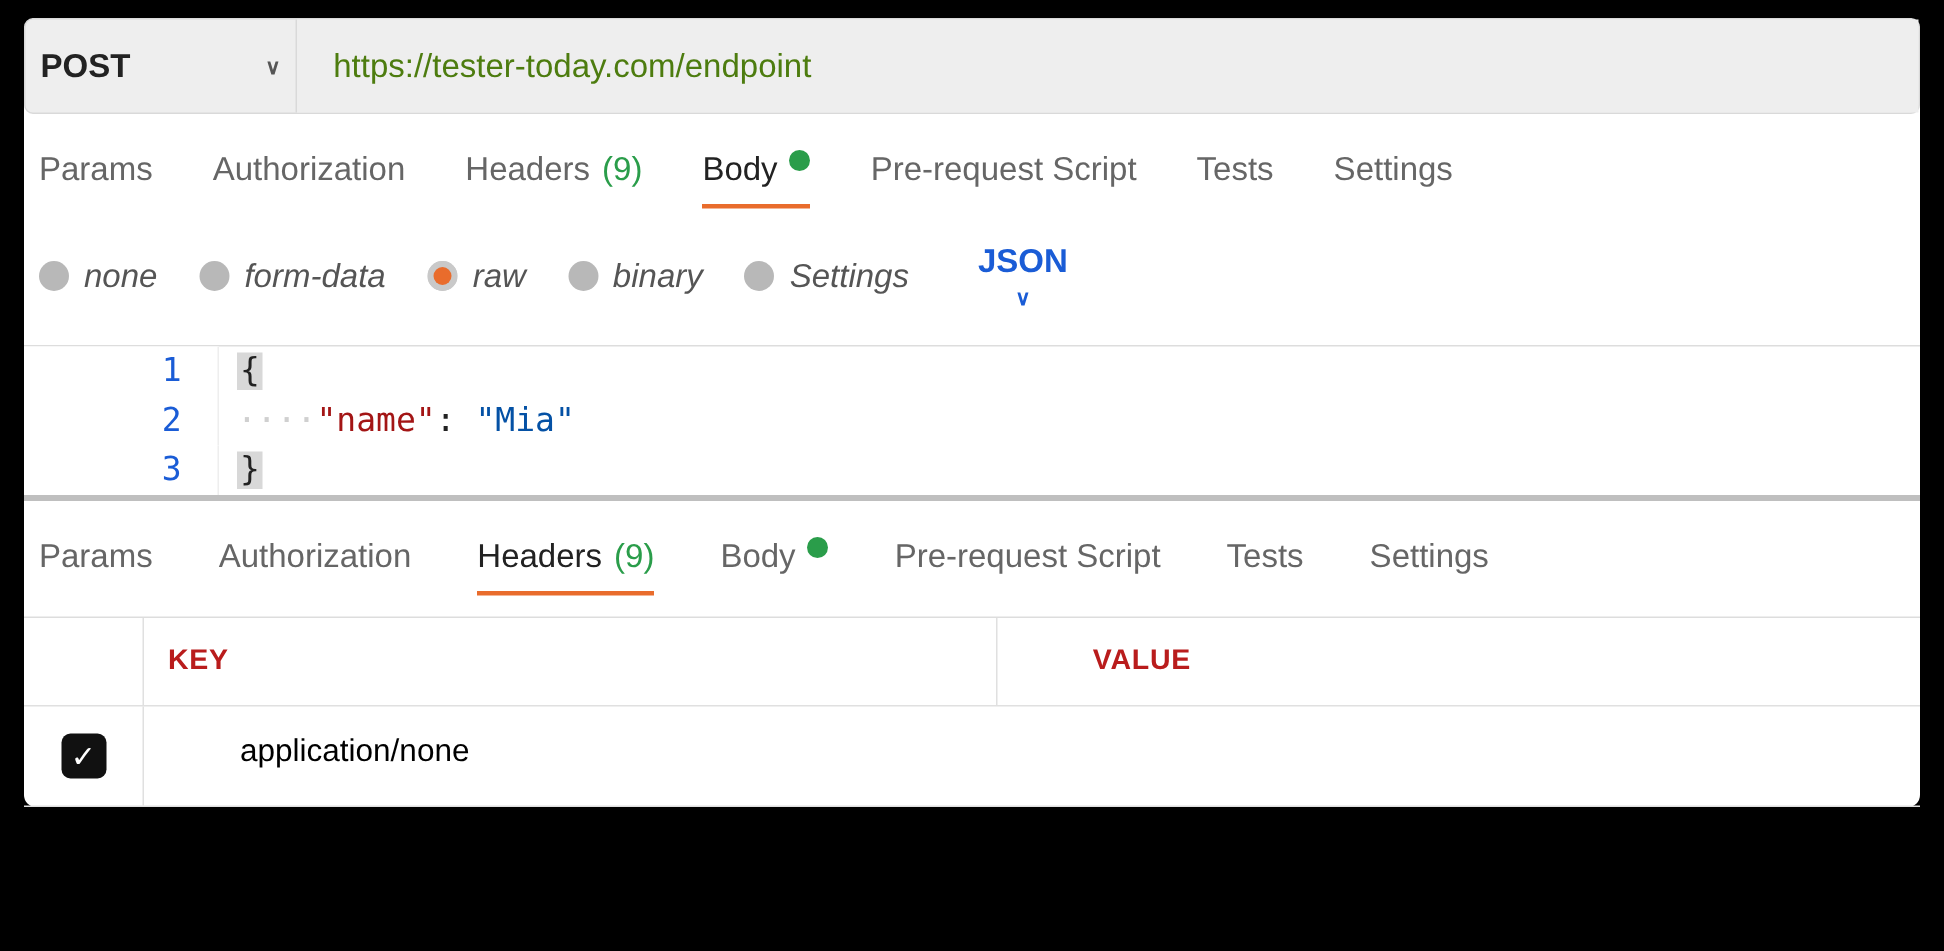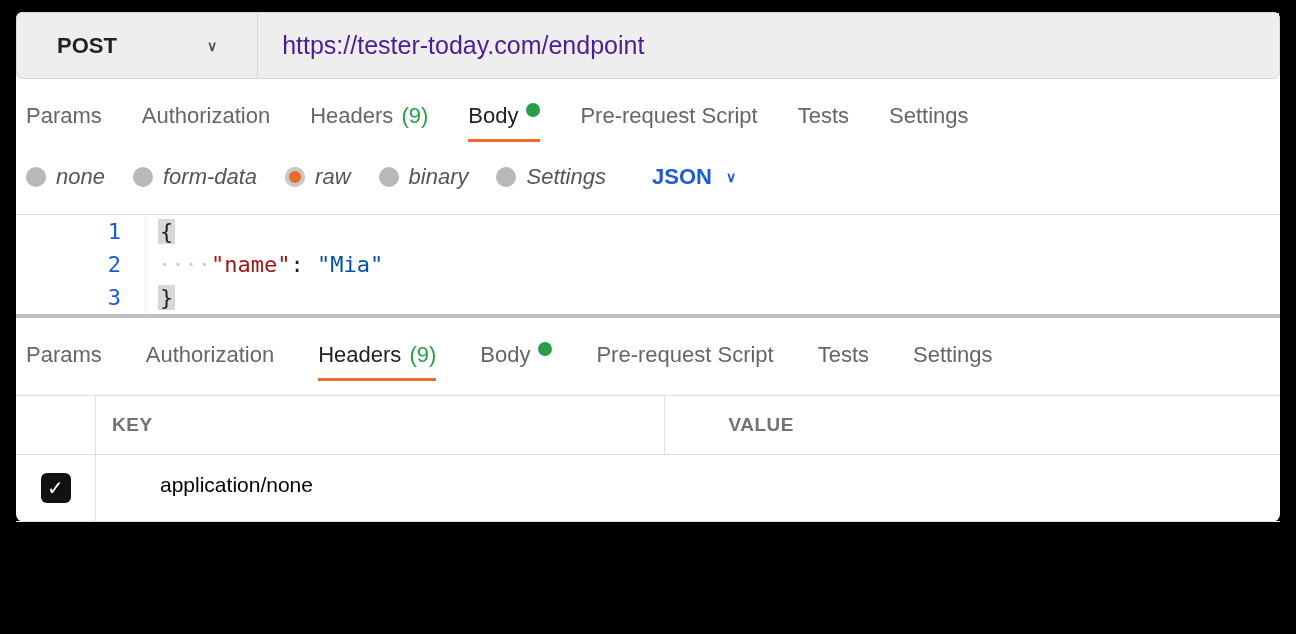--- a/index.html
+++ b/index.html
@@ -1,35 +1,35 @@
 <!DOCTYPE html>
 <html><head>
 <meta charset="utf-8">
 <style>
 * { box-sizing: border-box; margin: 0; padding: 0; }
 body { background: #000; font-family: -apple-system, BlinkMacSystemFont, "Segoe UI", Arial, sans-serif; width: 1296px; height: 634px; overflow: hidden; }
 .panel { background: #fff; border-radius: 8px; margin: 12px 16px 0 16px; }
 
 .request-row { display: flex; border: 1px solid #d9d9d9; border-radius: 6px; background: #eeeeee; }
-.method { display: flex; align-items: center; gap: 90px; padding: 18px 40px; font-weight: 700; font-size: 22px; color: #222; border-right: 1px solid #d9d9d9; }
+.method { display: flex; align-items: center; gap: 90px; padding: 18px 10px; font-weight: 700; font-size: 22px; color: #222; border-right: 1px solid #d9d9d9; }
 .method .chev { font-size: 14px; color: #555; }
-.url { flex: 1; padding: 18px 24px; font-size: 25px; color: #4c1d95; background: #eeeeee; border: none; outline: none; }
+.url { flex: 1; padding: 18px 24px; font-size: 22px; color: #4d7c0f; background: #eeeeee; border: none; outline: none; }
 
 .tabs { display: flex; gap: 40px; padding: 24px 10px 0 10px; font-size: 22px; color: #666; }
 .tab { display: flex; align-items: flex-start; gap: 8px; padding-bottom: 10px; cursor: pointer; }
 .tab.active { color: #222; border-bottom: 3px solid #e96c2c; }
 .count-green { color: #2a9d4a; }
 .dot-green { width: 14px; height: 14px; border-radius: 50%; background: #2a9d4a; display: inline-block; }
 
 .body-types { display: flex; gap: 28px; align-items: center; padding: 22px 10px 24px 10px; font-size: 22px; color: #555; }
 .radio { display: flex; align-items: center; gap: 10px; cursor: pointer; font-style: italic; }
 .rdot { width: 20px; height: 20px; border-radius: 50%; background: #b8b8b8; display: inline-block; }
 .rdot.sel { background: #e96c2c; box-shadow: 0 0 0 4px #c9c9c9 inset, 0 0 0 0px #e96c2c; background: #c9c9c9; position: relative; }
 .rdot.sel::after { content:""; position:absolute; inset:4px; border-radius:50%; background:#e96c2c; }
-.format { color: #1a5cd6; font-weight: 600; margin-left: 18px; display: flex; align-items: center; gap: 14px; }
+.format { color: #1a5cd6; font-weight: 600; margin-left: 18px; display: flex; align-items: center; gap: 3px; flex-direction: column; }
 .format .chev { color: #1a5cd6; font-size: 14px; }
 
 .editor { border-top: 1px solid #ddd; font-family: Menlo, Consolas, monospace; font-size: 22px; }
 .editor-row { display: flex; }
 .gutter { width: 130px; text-align: right; padding: 4px 24px 4px 0; color: #1a5cd6; background: #fff; border-right: 1px solid #eee; }
 .code { padding: 4px 0 4px 12px; color: #222; white-space: pre; }
 .brace { background: #d8d8d8; padding: 0 2px; }
 .key { color: #a31515; }
 .str { color: #0451a5; }
 .punct { color: #222; }
@@ -37,21 +37,21 @@
 .divider { height: 4px; background: #bfbfbf; }
 
 .tabs2 { display: flex; gap: 44px; padding: 24px 10px 0 10px; font-size: 22px; color: #666; }
 .tabs2 .tab.active { border-bottom: 3px solid #e96c2c; color: #222; }
 
 .table { border-top: 1px solid #ddd; margin-top: 14px; }
 .trow { display: flex; border-bottom: 1px solid #e0e0e0; }
 .cell-chk { width: 80px; display: flex; align-items: center; justify-content: center; padding: 18px 0; border-right: 1px solid #e0e0e0; }
 .cell-key { flex: 1; padding: 18px 16px; border-right: 1px solid #e0e0e0; font-size: 21px; }
 .cell-val { flex: 1; padding: 18px 16px; font-size: 21px; margin-left: 48px; }
-.th { color: #737373; font-weight: 600; letter-spacing: 0.5px; font-size: 19px; }
+.th { color: #b91c1c; font-weight: 600; letter-spacing: 0.5px; font-size: 19px; }
 .chkbox { width: 30px; height: 30px; border-radius: 6px; background: #111; display: flex; align-items: center; justify-content: center; color: #fff; font-size: 20px; }
 </style>
 </head>
 <body>
 
 <div class="panel">
 
   <div class="request-row">
     <div class="method">
       <span>POST</span>

